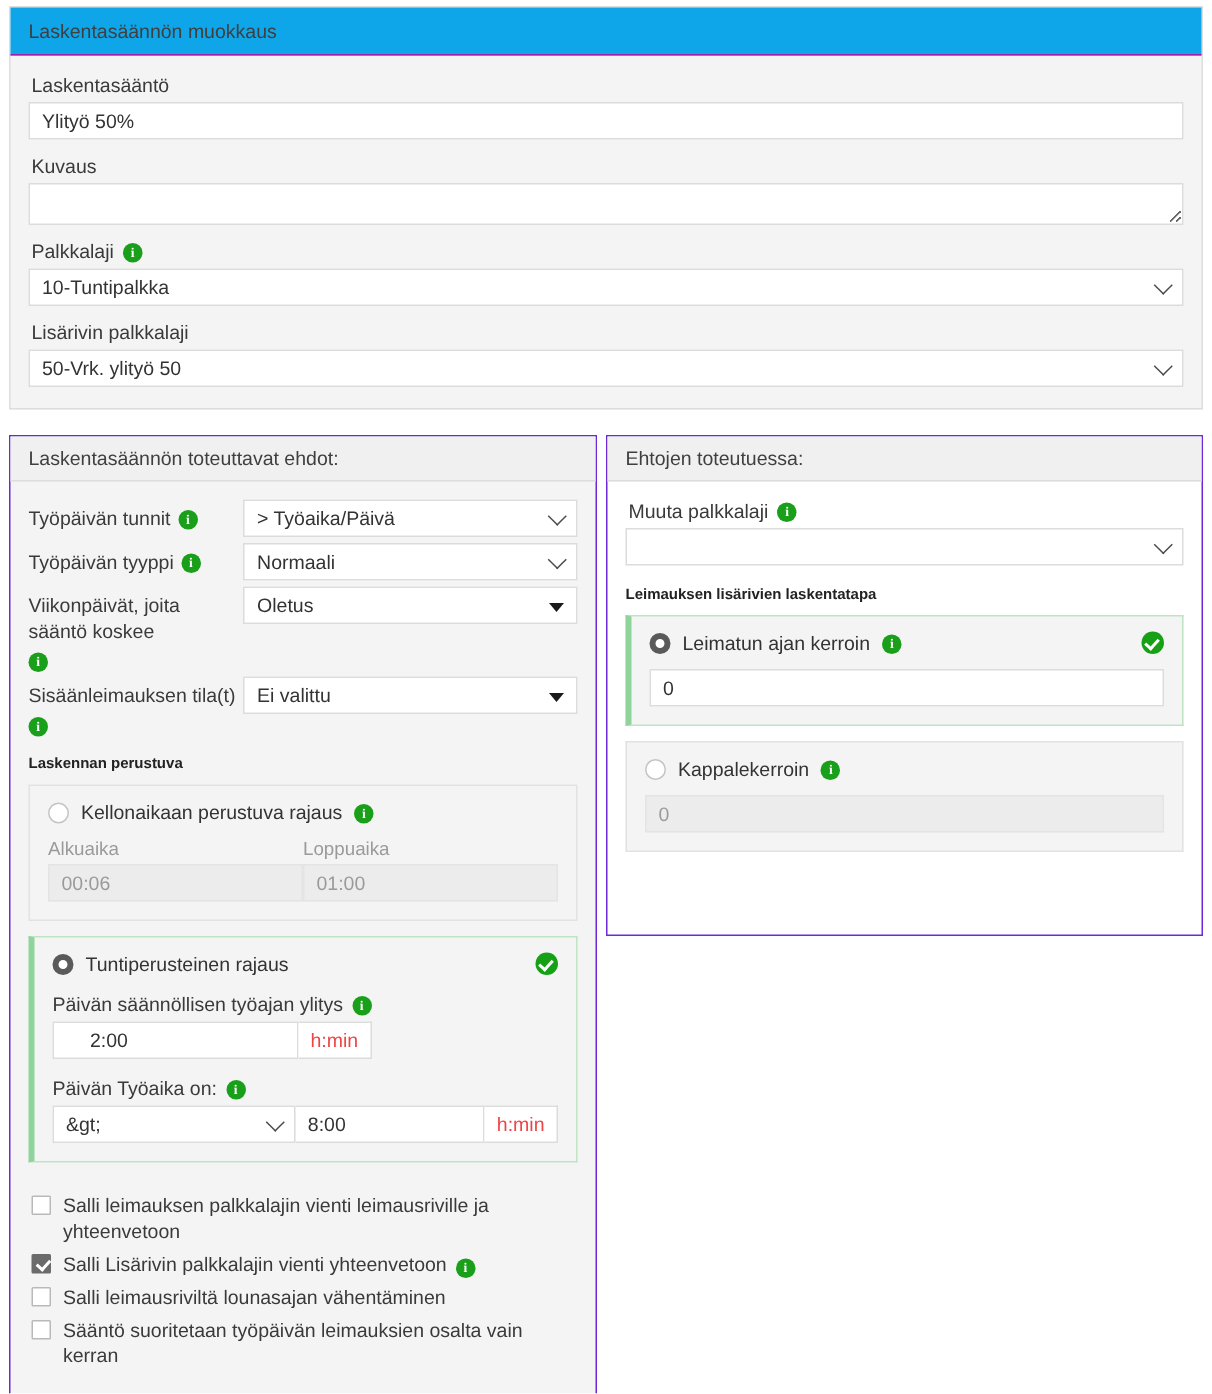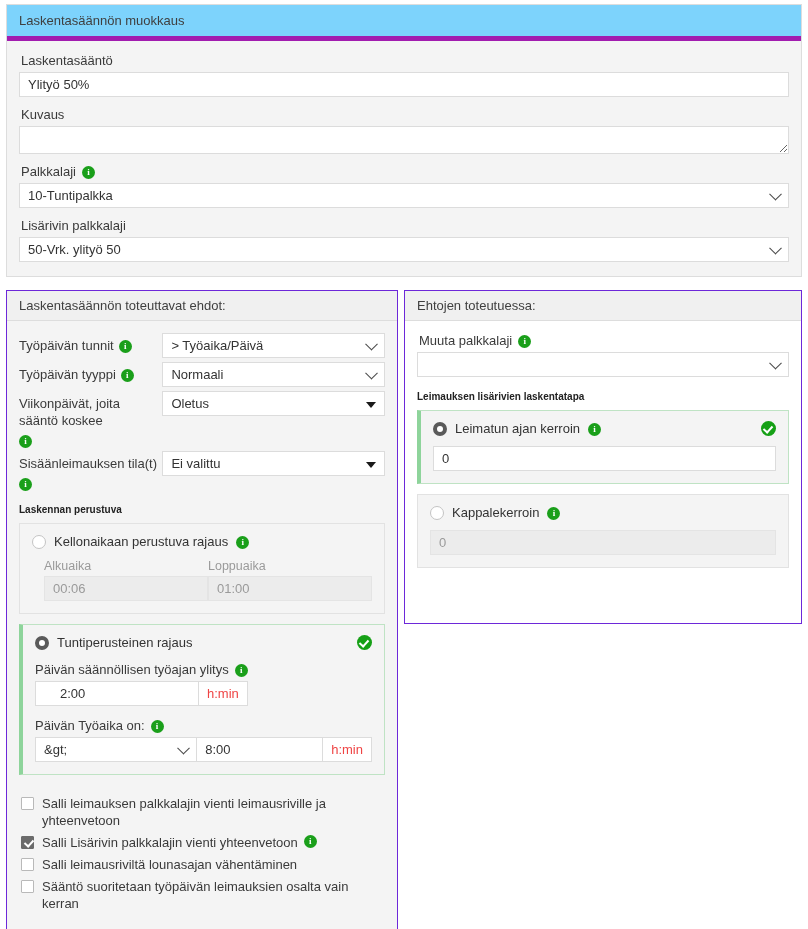--- a/index.html
+++ b/index.html
@@ -13,21 +13,21 @@
     overflow: hidden;
   }
   .page { position: relative; width: 808px; height: 929px; background: #ffffff; }
 
   
   .card {
     position: absolute; left: 6px; top: 4px; width: 796px;
     border: 1px solid #dddddd; background: #f4f4f4;
   }
   .card-header {
-    background: #7dd3fc; border-bottom: 5px solid #a21caf;
+    background: #0ea5e9; border-bottom: 1px solid #a21caf;
     padding: 8px 12px; font-size: 13px; color: #3f3f3f;
   }
   .card-body { padding: 12px 12px 14px 12px; }
 
   .field-label {
     font-size: 13px; color: #3a3a3a; margin: 0 0 4px 2px;
     display: flex; align-items: center; gap: 6px;
   }
   .field-label.tight { margin-top: 10px; }
 
@@ -117,21 +117,21 @@
   }
   .radio.on {
     border: 4px solid #5a5a5a; background: #ffffff;
   }
 
   .sub-label { font-size: 12.5px; color: #9a9a9a; margin: 10px 0 3px 0; }
   .disabled-input {
     width: 100%; height: 25px; line-height: 23px; background: #ececec;
     border: 1px solid #e4e4e4; color: #9a9a9a; padding: 0 8px; font-size: 13px;
   }
-  .two-col { display: flex; gap: 0; margin-left: 12px; }
+  .two-col { display: flex; gap: 0; }
   .two-col > div { flex: 1; }
 
   .inline-label {
     font-size: 13px; color: #3a3a3a; margin: 12px 0 4px 0;
     display: flex; align-items: center; gap: 6px;
   }
   .input-group { display: flex; }
   .input-group .unit {
     height: 25px; line-height: 23px; border: 1px solid #dcdcdc; border-left: none;
     background: #ffffff; padding: 0 8px; font-size: 13px; color: #ef4444;
@@ -143,21 +143,21 @@
   .cb {
     width: 13px; height: 13px; border: 1px solid #b9b9b9; background: #fff;
     flex: none; margin-top: 2px; position: relative; border-radius: 1px;
   }
   .cb.on { background: #6b6b6b; border-color: #6b6b6b; }
   .cb.on::after {
     content: ""; position: absolute; left: 3.5px; top: 1px;
     width: 4px; height: 7px; border-right: 2px solid #fff;
     border-bottom: 2px solid #fff; transform: rotate(42deg);
   }
-  .cb-text { font-size: 13px; color: #3a3a3a; line-height: 17px; display: flex; align-items: flex-start; gap: 6px; flex-wrap: wrap; }
+  .cb-text { font-size: 13px; color: #3a3a3a; line-height: 17px; display: flex; align-items: flex-end; gap: 6px; flex-wrap: wrap; }
 </style>
 </head>
 <body>
 
 <div class="page">
 
   <div class="card">
     <div class="card-header">Laskentasäännön muokkaus</div>
     <div class="card-body">
 

